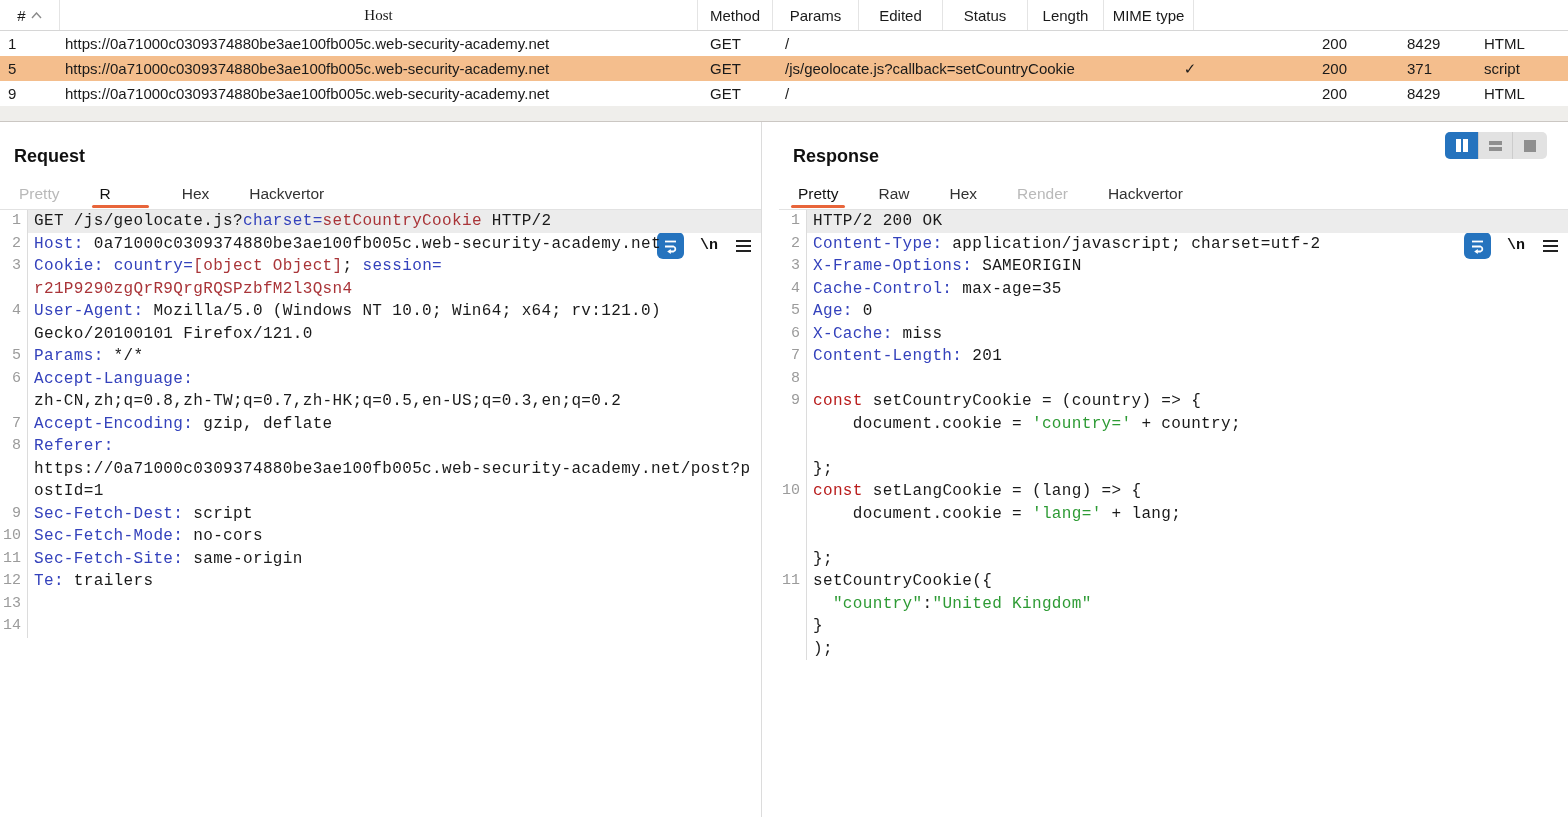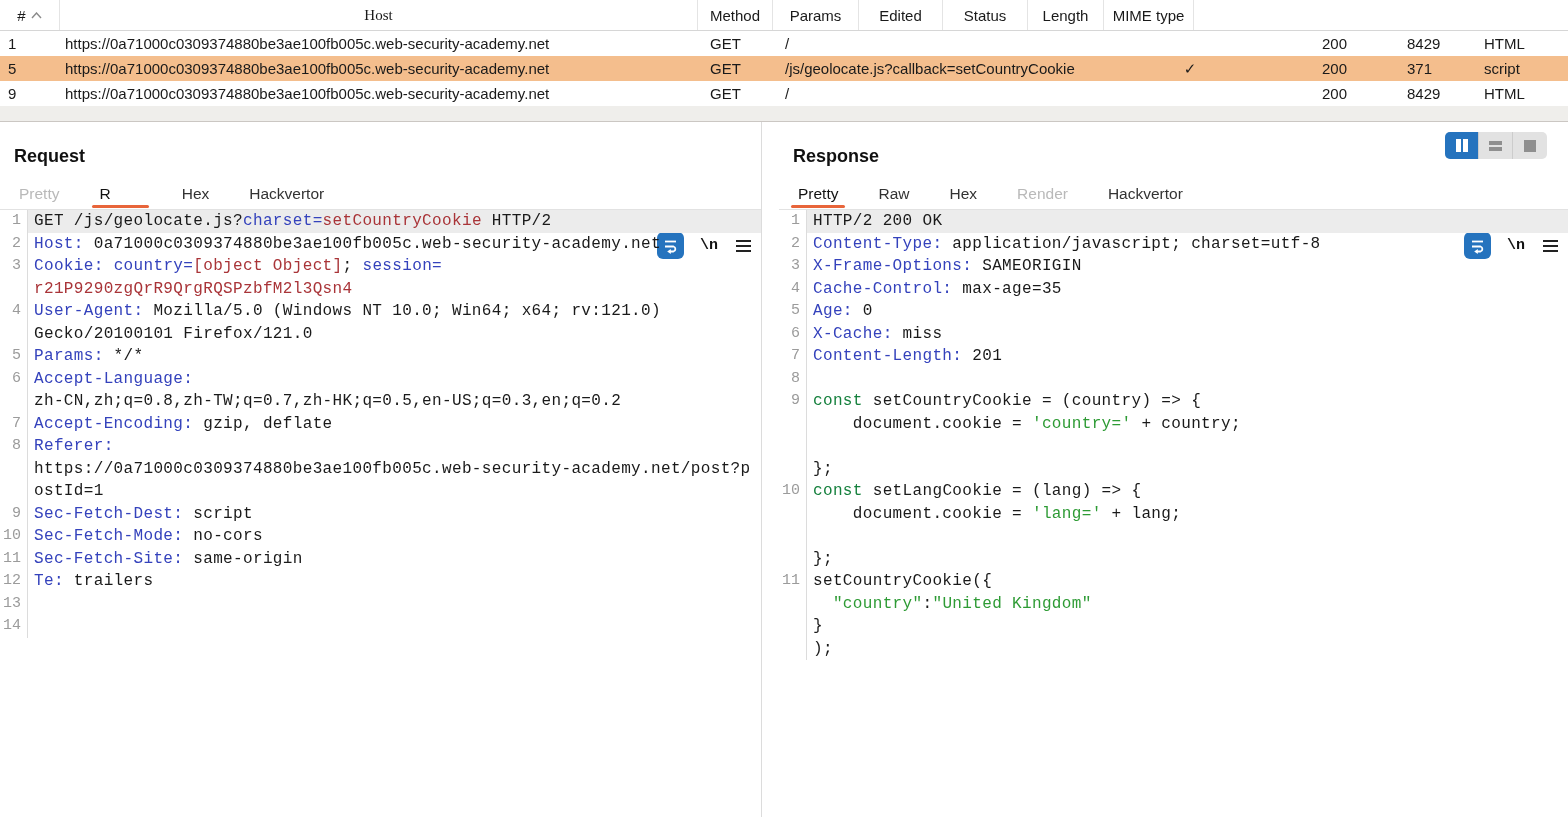--- a/index.html
+++ b/index.html
@@ -59,21 +59,21 @@
 
   
   .editor{position:absolute;top:88px;left:0;right:0;bottom:0;overflow:hidden;
           font-family:"Liberation Mono",monospace;font-size:16px;letter-spacing:0.35px}
   .line{display:flex;height:22.5px;line-height:22.5px}
   .gut{flex:0 0 21px;text-align:right;color:#9b9b9b;font-size:15px;letter-spacing:0;
        border-right:1px solid #dcdcdc;padding-right:6px}
   .code{flex:1;padding-left:6px;white-space:pre;color:#1a1a1a;overflow:hidden}
   .line.hl .code{background:#ececec}
   .code .h{color:#3442BC}
-  .code .k{color:#15803d}
+  .code .k{color:#b91c1c}
   .code .v{color:#A93438}
   .code .s{color:#2E9B35}
   .code .p{color:#1a1a1a}
 </style>
 </head>
 <body>
 
 <div class="tbl">
   <div class="thead" id="thead">
       <div class="th" style="width: 60px;">
@@ -283,21 +283,21 @@
         </span>
     </span>
   </div>
   <div class="editor" id="res-editor">
       <div class="line hl">
         <div class="gut">1</div>
         <div class="code"><span class="p">HTTP/2 200 OK</span></div>
       </div>
       <div class="line">
         <div class="gut">2</div>
-        <div class="code"><span class="h">Content-Type:</span><span class="p"> application/javascript; charset=utf-8</span></div>
+        <div class="code"><span class="h">Content-Type:</span><span class="p"> application/javascript; charset=utf-2</span></div>
       </div>
       <div class="line">
         <div class="gut">3</div>
         <div class="code"><span class="h">X-Frame-Options:</span><span class="p"> SAMEORIGIN</span></div>
       </div>
       <div class="line">
         <div class="gut">4</div>
         <div class="code"><span class="h">Cache-Control:</span><span class="p"> max-age=35</span></div>
       </div>
       <div class="line">

